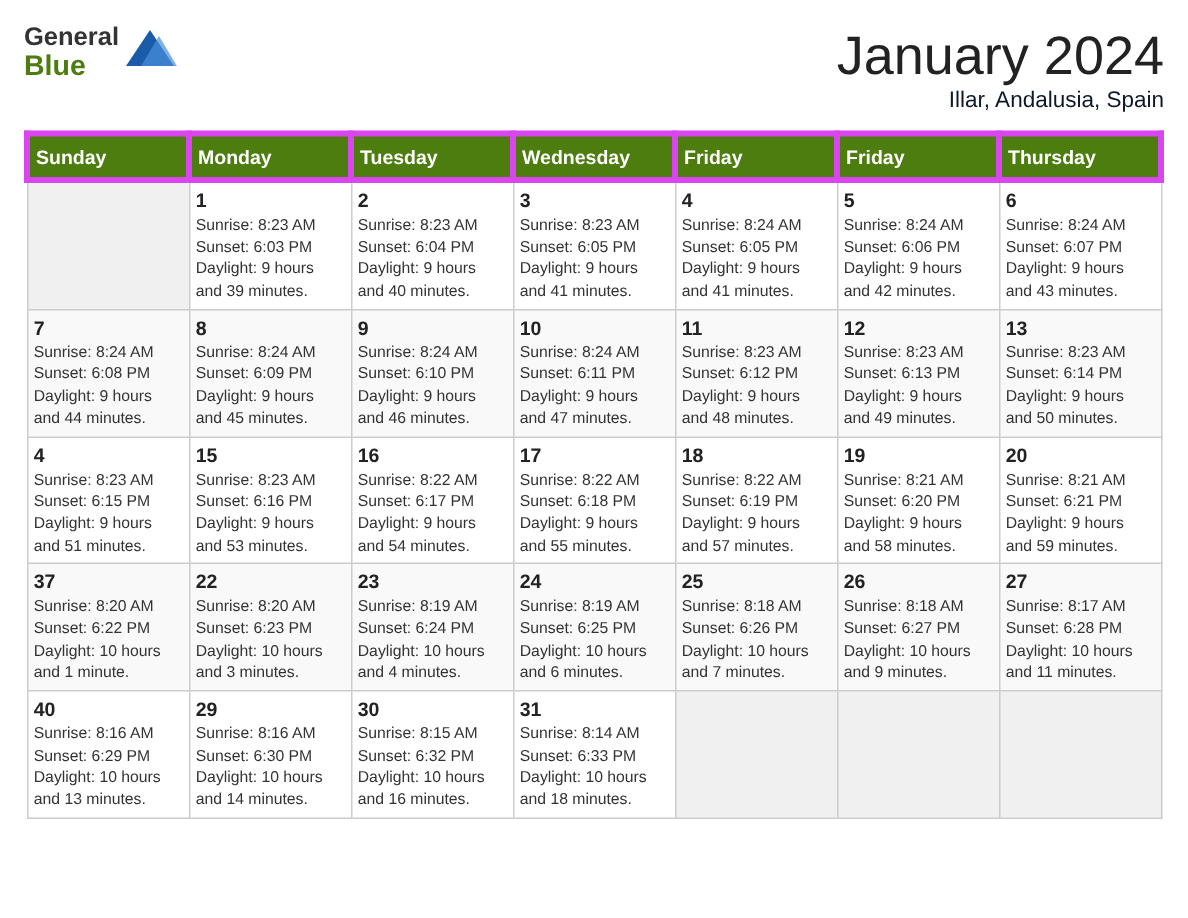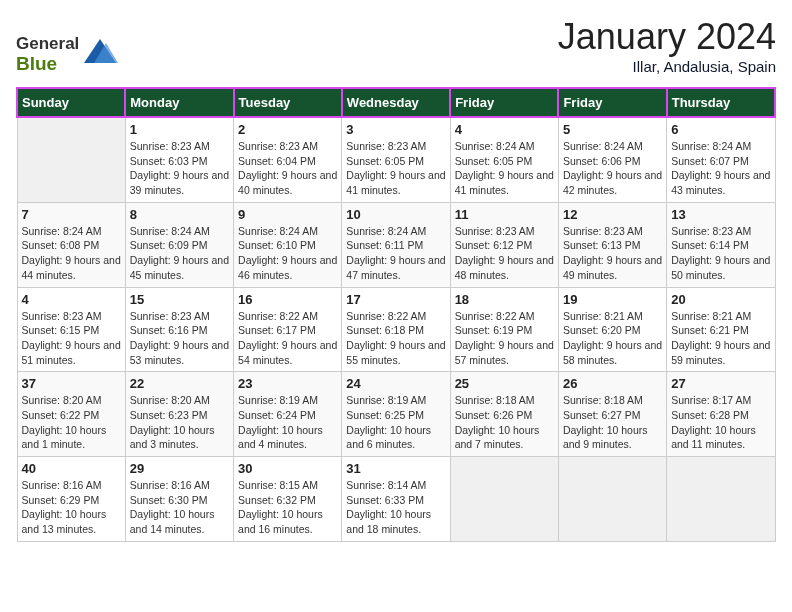--- a/index.html
+++ b/index.html
@@ -6,21 +6,21 @@
     body {
       font-family: Arial, sans-serif;
       background: #fff;
       width: 792px;
       min-height: 612px;
       padding: 16px;
     }
     .header {
       display: flex;
       justify-content: space-between;
-      align-items: flex-end;
+      align-items: flex-start;
       margin-bottom: 12px;
     }
     .logo {
       display: flex;
       align-items: center;
     }
     .title-block {
       text-align: right;
       margin-left: 14px;
     }
@@ -31,27 +31,27 @@
     }
     .location-title {
       font-size: 15px;
       color: #0f172a;
     }
     table {
       width: 100%;
       border-collapse: collapse;
     }
     th {
-      background-color: #14532d;
+      background-color: #4d7c0f;
       color: #fff;
       font-size: 13px;
       font-weight: bold;
       padding: 6px 4px;
       text-align: left;
-      border: 2px solid #d946ef;
+      border: 4px solid #d946ef;
     }
     td {
       vertical-align: top;
       border: 1px solid #ccc;
       padding: 4px 4px;
       font-size: 11px;
       color: #222;
       min-height: 80px;
       width: 14.28%;
     }

